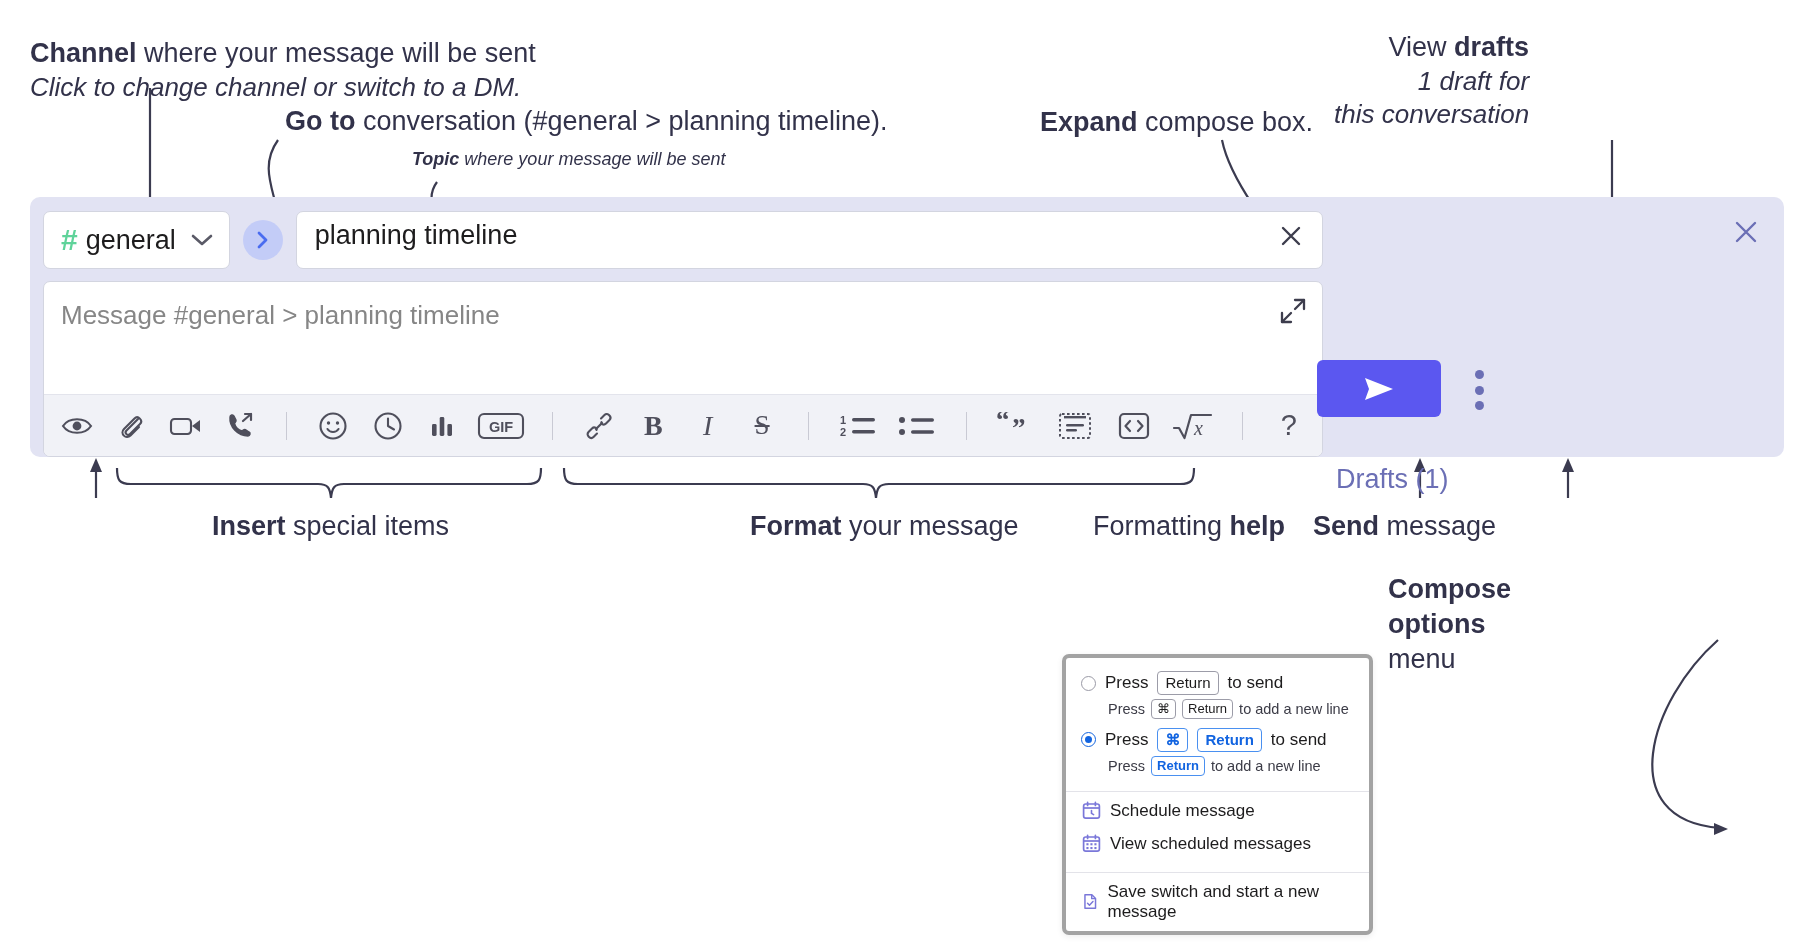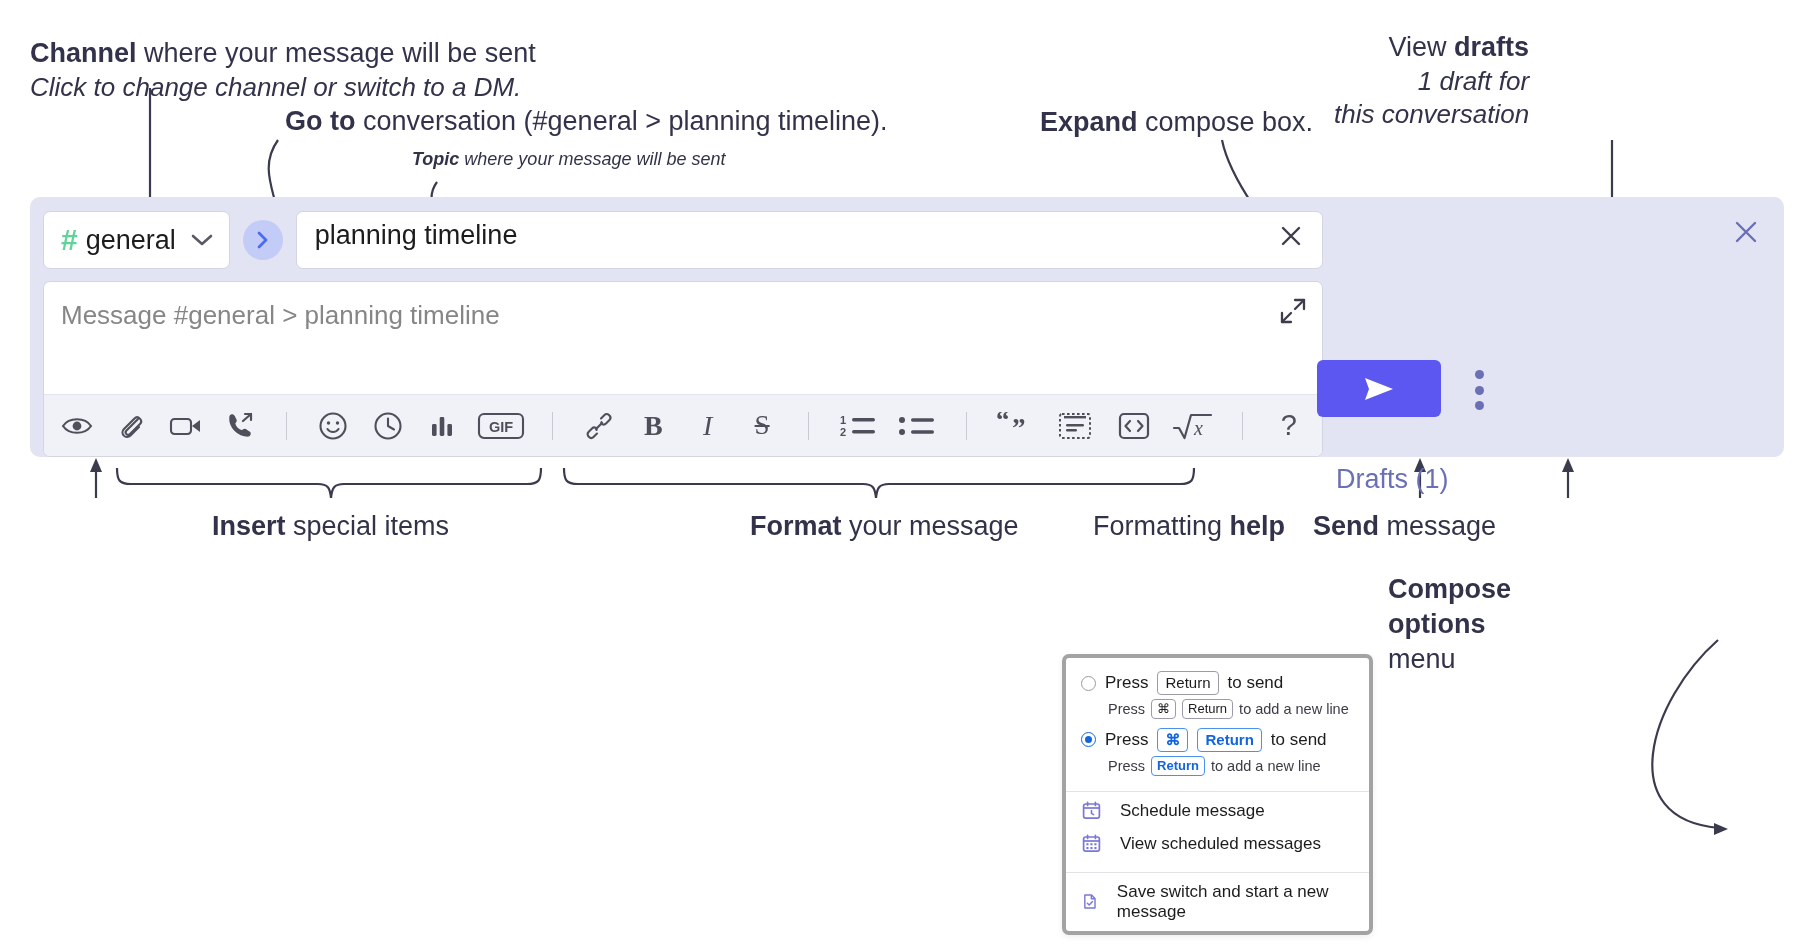--- a/index.html
+++ b/index.html
@@ -111,21 +111,21 @@
   .key {
     display:inline-flex; align-items:center; justify-content:center;
     border:1px solid #9c9ca8; border-radius:4px; padding:1px 7px;
     font-size:15px; color:#1d1c1d; background:#fff; line-height:1.35;
   }
   .key.sm { font-size:13px; padding:0px 5px; }
   .key.blue { border-color:#4a90f0; color:#1264e0; font-weight:700; }
   .key.blue.sm { font-weight:700; }
   .menu-div { height:1px; background:#e3e3e9; margin:9px 0 0 0; }
   .menu-item {
-    display:flex; align-items:center; gap:19px;
+    display:flex; align-items:center; gap:9px;
     padding:9px 14px 9px 16px; font-size:17px; color:#1d1c1d;
   }
   .menu-item + .menu-item { padding-top:4px; }
 </style>
 </head>
 <body>
 
 <div class="stage">
 
   <div class="anno a-top-left">

